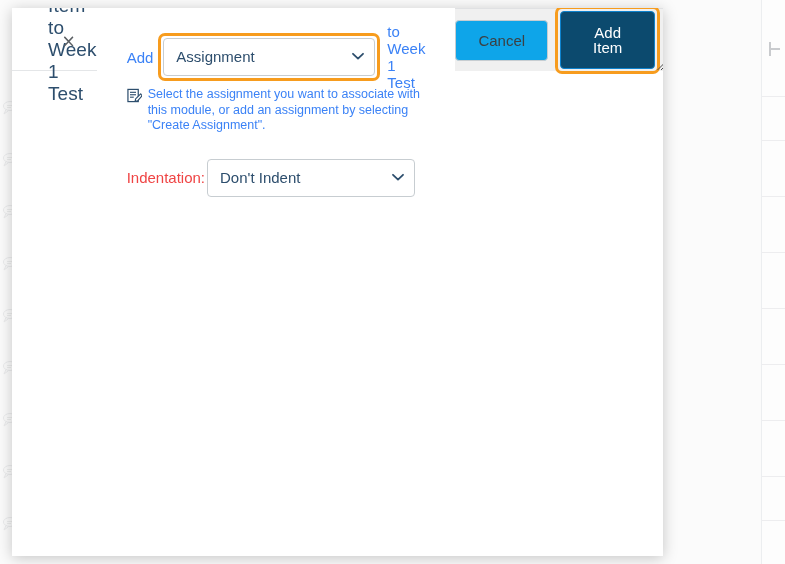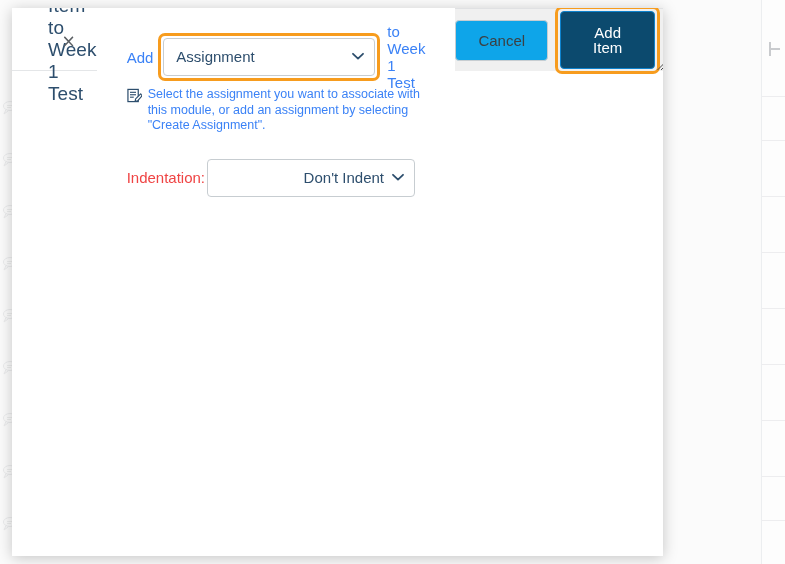--- a/index.html
+++ b/index.html
@@ -157,21 +157,21 @@
   .sel-box { position: relative; display: inline-block; }
   .sel-box .chev {
     position: absolute;
     right: 11px;
     top: 50%;
     transform: translateY(-60%);
     pointer-events: none;
     color: #2d4e6d;
   }
   #type-select { width: 212px; }
-  #indent-select { width: 208px; text-align: right; }
+  #indent-select { width: 208px; }
 
   
   .hint-row {
     display: flex;
     align-items: flex-start;
     margin-top: 7px;
     gap: 6px;
   }
   .hint-icon { flex: 0 0 auto; margin-top: 1px; }
   .hint-text {

